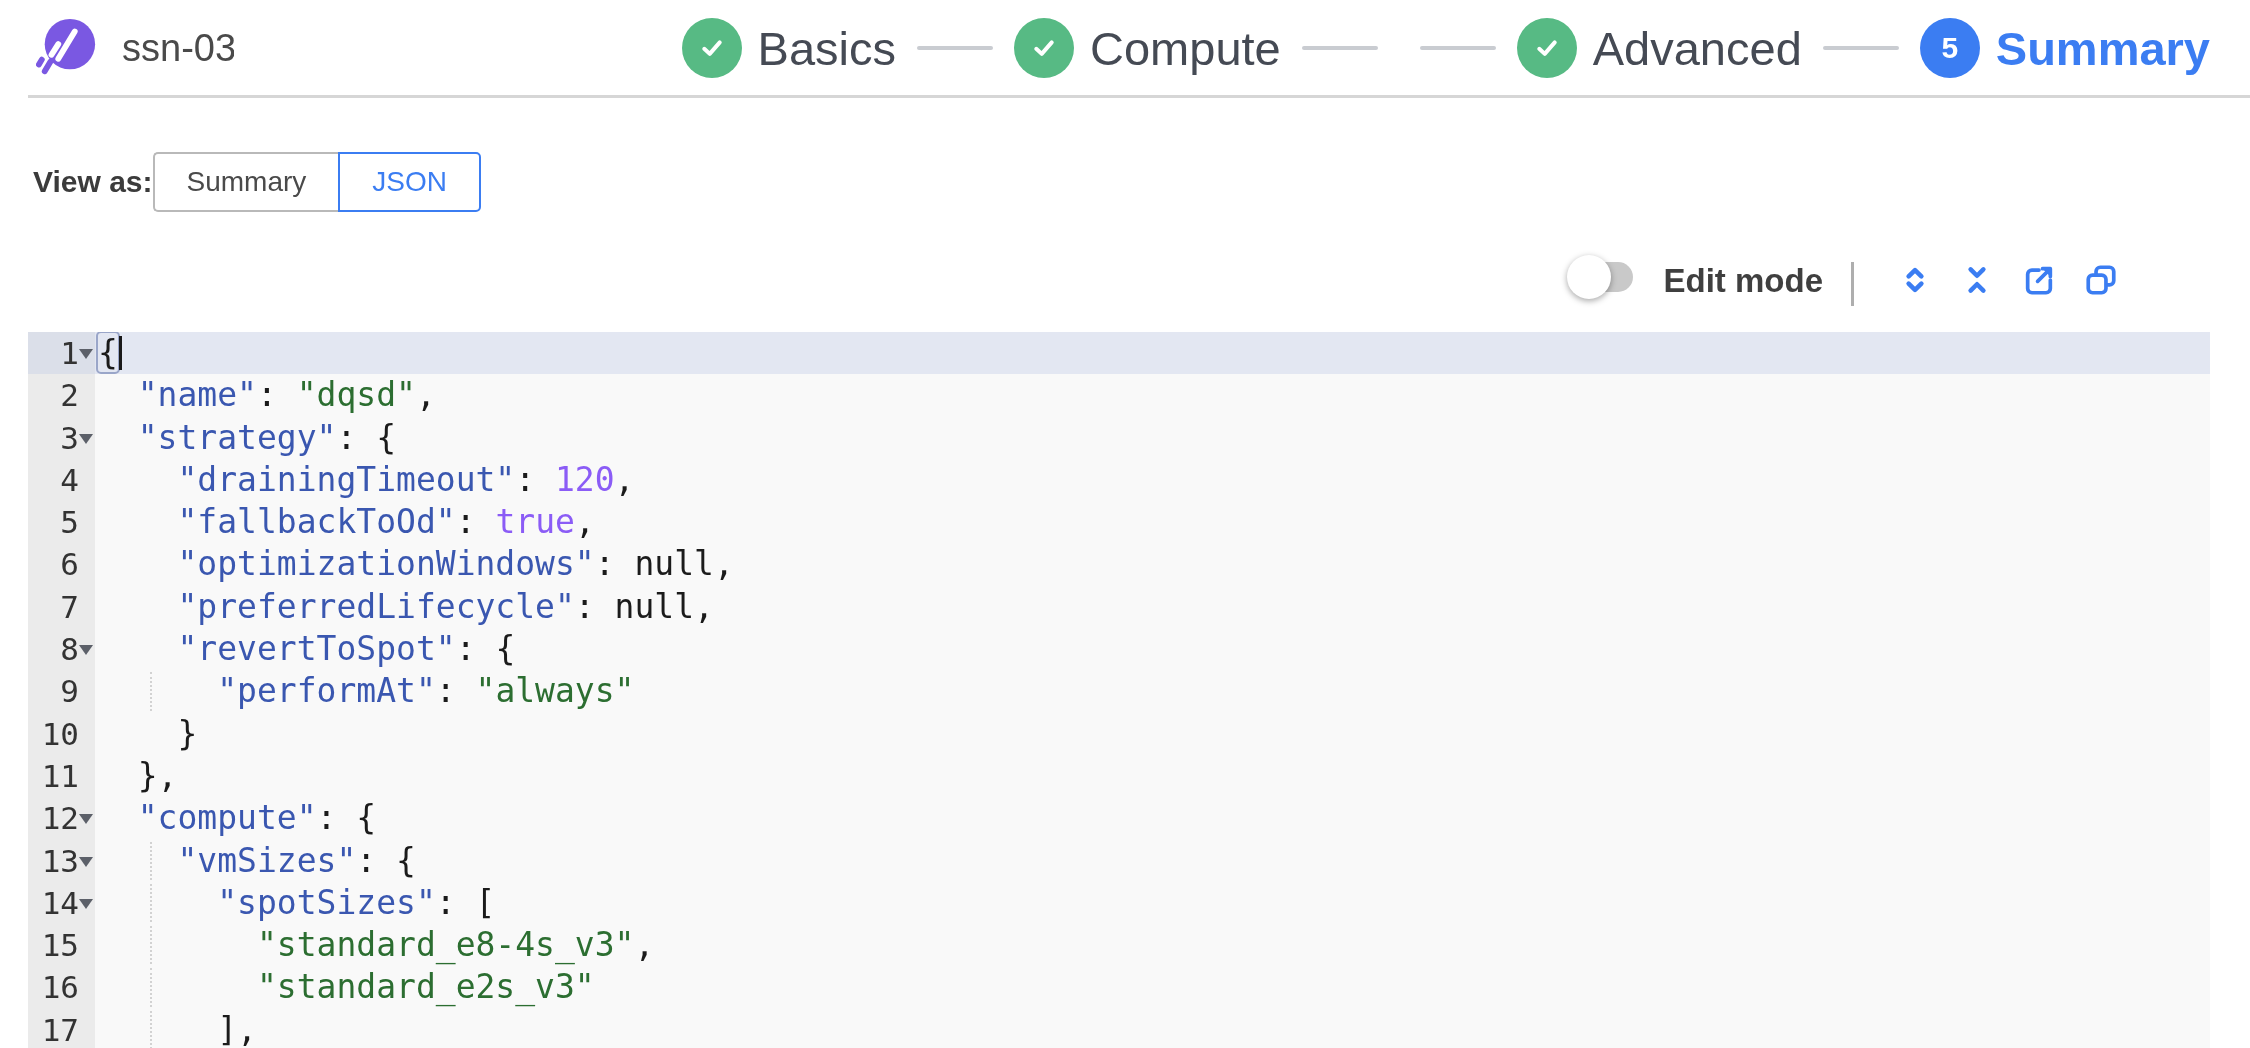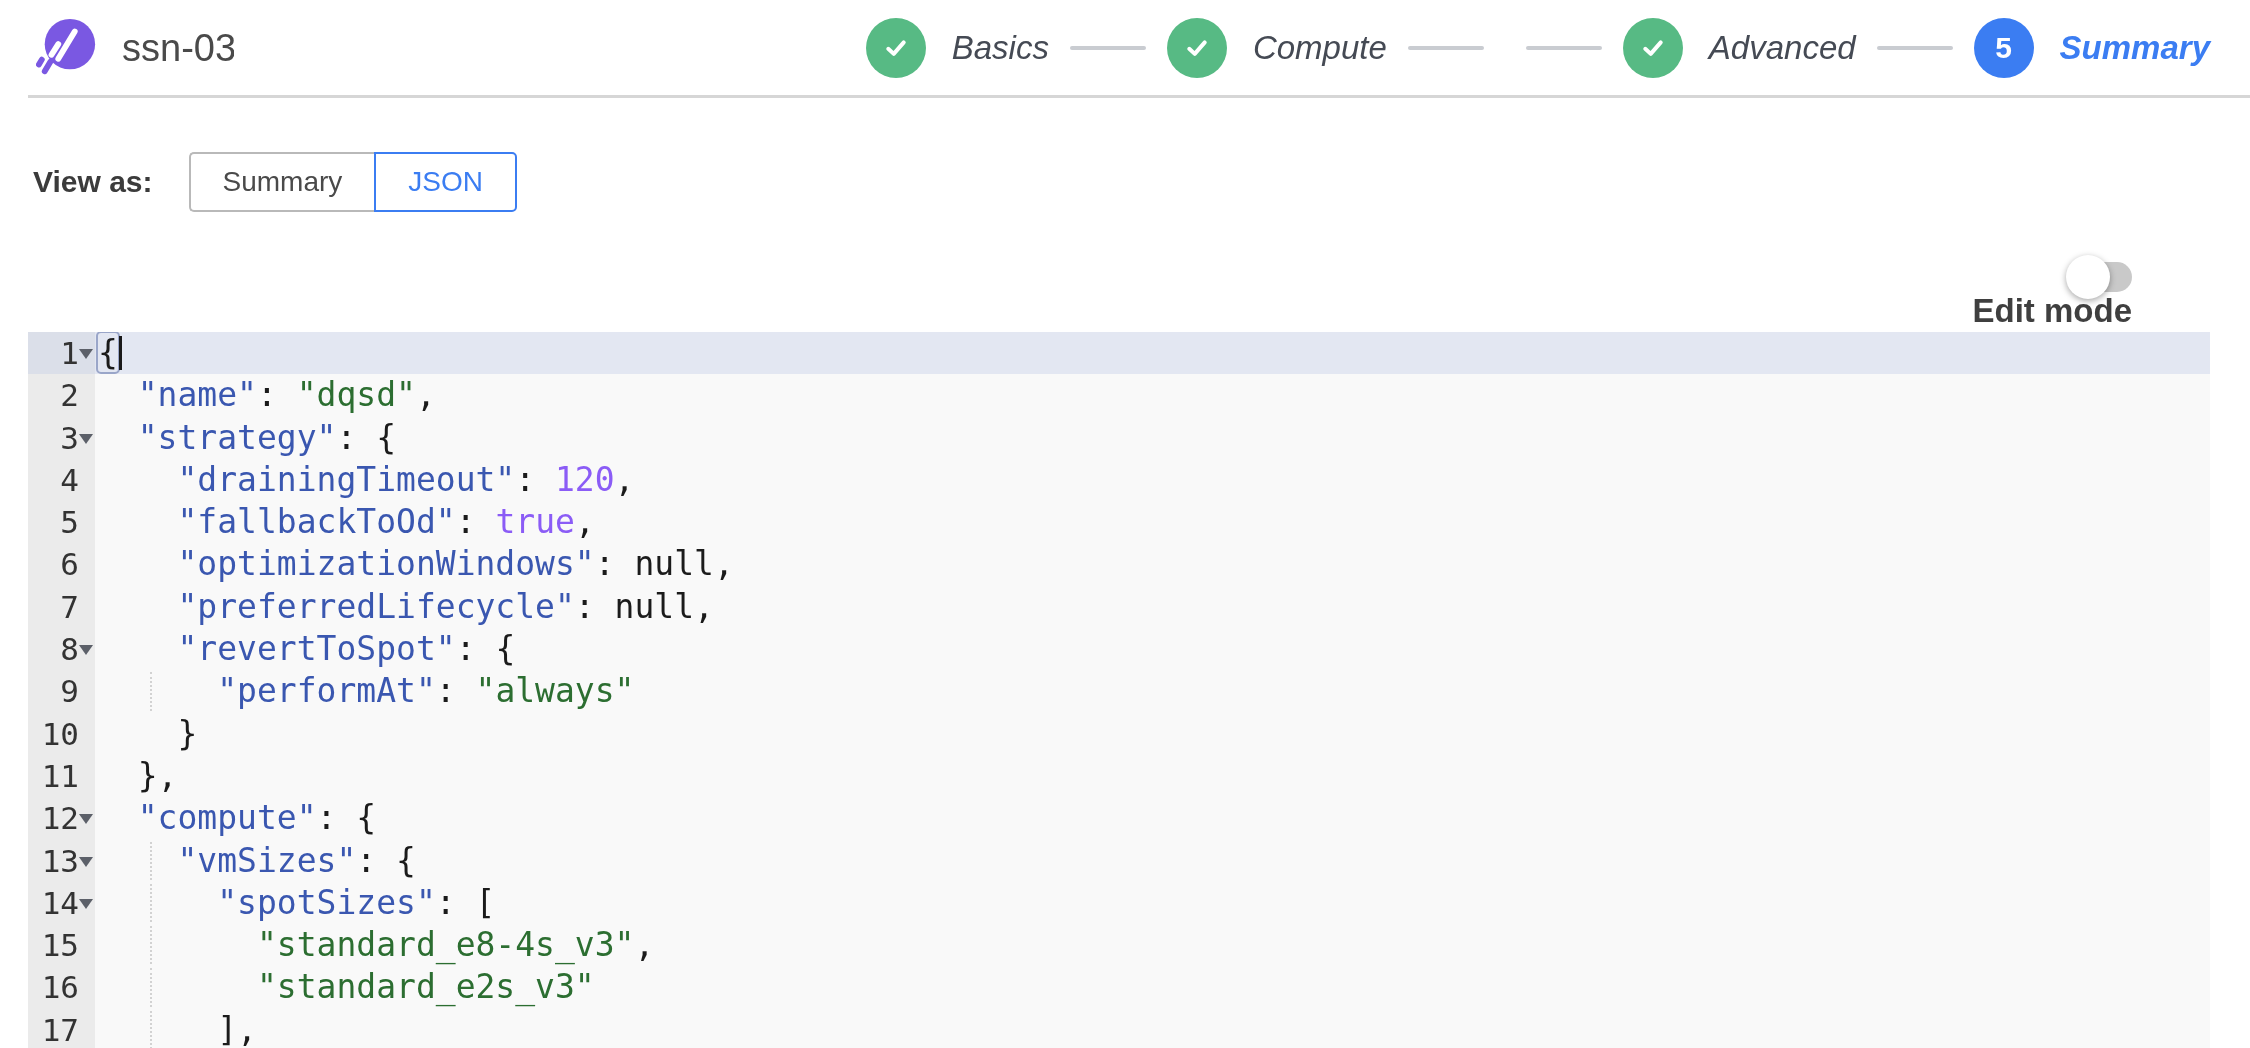--- a/index.html
+++ b/index.html
@@ -16,36 +16,36 @@
   .node-id { font-size:38px; color:#4a4a4a; margin-left:24px; width:112px; overflow:hidden;
              white-space:nowrap; flex:0 0 auto; }
 
   
   .steps { display:flex; align-items:center; margin-left:auto; margin-right:40px; flex:0 0 auto; }
   .step { display:flex; align-items:center; cursor:pointer; }
   .step-circle { width:60px; height:60px; border-radius:50%; display:flex; align-items:center;
                  justify-content:center; flex:0 0 auto; }
   .step-circle.done { background:#57ba84; }
   .step-circle.current { background:#3b7df2; color:#fff; font-size:30px; font-weight:bold; }
-  .step-label { font-size:33px; color:#454a54; margin-left:26px; white-space:nowrap;font-style:italic; }
+  .step-label { font-size:47px; color:#454a54; margin-left:16px; white-space:nowrap; }
   .step.current .step-label { color:#3b7df2; font-weight:bold; }
   .step-dash { width:76px; height:4px; background:#c9ccd1; border-radius:2px; margin:0 21px; }
 
   
   .viewas { position:absolute; top:152px; left:33px; display:flex; align-items:center; }
-  .viewas-label { font-size:30px; font-weight:bold; color:#3b3b3b; margin-right:36px; }
+  .viewas-label { font-size:30px; font-weight:bold; color:#3b3b3b; }
   .seg-group { display:inline-flex; }
   .seg-btn { height:60px; padding:0 32px; display:flex; align-items:center; justify-content:center;
              font-size:28px; font-weight:normal; background:#fff; border:2px solid #b9b9b9;
              color:#4a4a4a; cursor:pointer; }
   .seg-btn.first { border-radius:5px 0 0 5px; border-right:none; }
   .seg-btn.selected { border:2px solid #3b7df2; color:#3b7df2; border-radius:0 5px 5px 0;text-align:center; }
 
   
-  .toolbar { position:absolute; top:262px; right:118px; display:flex; align-items:flex-end; height:52px;flex-direction:column; }
+  .toolbar { position:absolute; top:262px; right:118px; display:flex; align-items:flex-start; height:52px; }
   .toggle { position:relative; width:62px; height:30px; background:#c9c9c9; border-radius:16px;
             cursor:pointer; flex:0 0 auto; }
   .toggle-knob { position:absolute; left:-4px; top:-7px; width:44px; height:44px; border-radius:50%;
                  background:#fff; box-shadow:0 2px 6px rgba(0,0,0,.35); }
   .toolbar-label { font-size:33px; font-weight:600; color:#3f3f3f; margin-left:30px; white-space:nowrap; }
   .toolbar-sep { width:3px; height:44px; background:#aeaeae; margin:0 30px 0 28px; }
   .tb-icon { width:36px; height:36px; margin:0 13px; cursor:pointer; display:flex;
              align-items:center; justify-content:center; }
   .tb-icon svg { width:34px; height:34px; }
 

